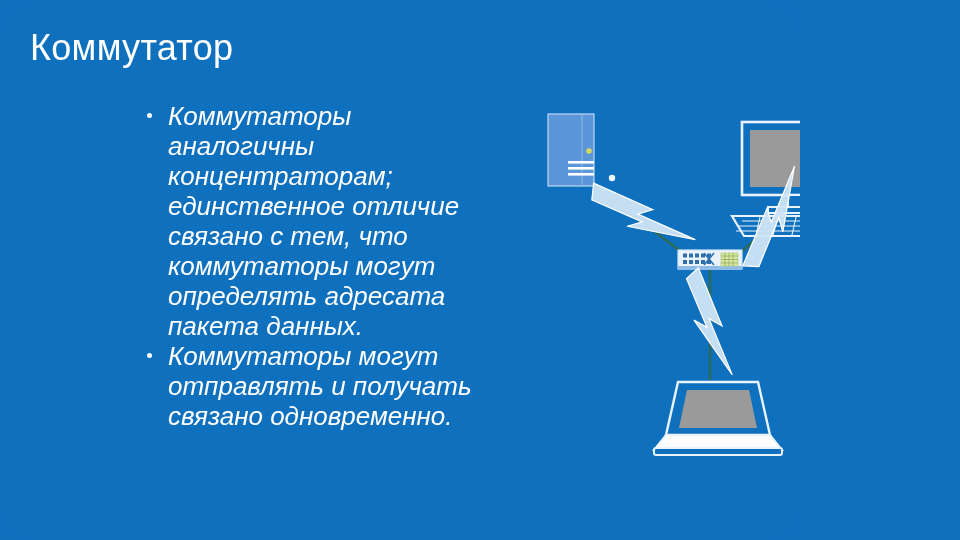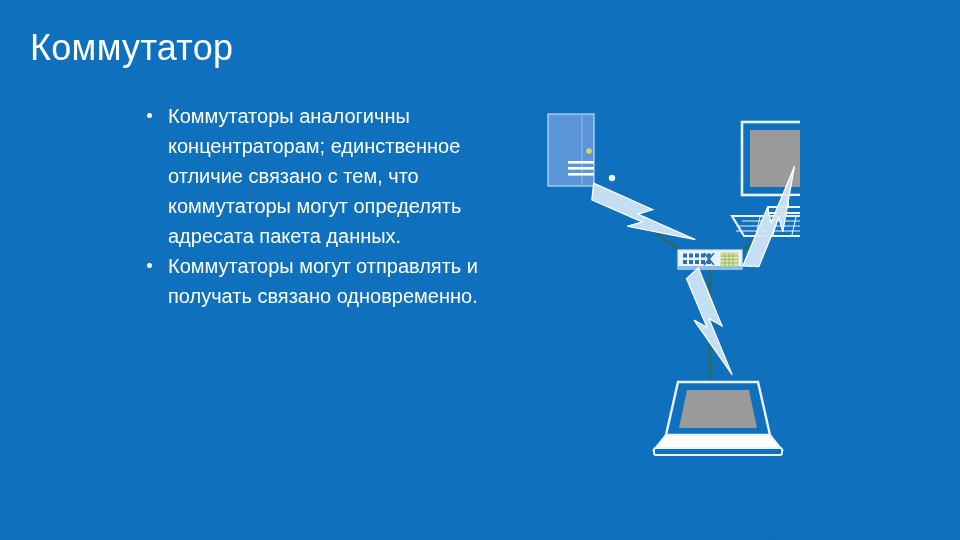--- a/index.html
+++ b/index.html
@@ -39,23 +39,24 @@
     width: 360px;
     margin: 0;
     padding: 0;
     list-style: none;
   }
   #body-list li {
     position: relative;
     padding-left: 32px;
     margin: 0 0 0 0;
     color: #ffffff;
-    font-size: 20px;
+    font-size: 26px;
     line-height: 30px;
     font-weight: 400;
+    font-style: italic;
   }
   #body-list li + li {
     margin-top: 0px;
   }
   #body-list li .bullet-dot {
     position: absolute;
     left: 11px;
     top: 12px;
     width: 5px;
     height: 5px;

